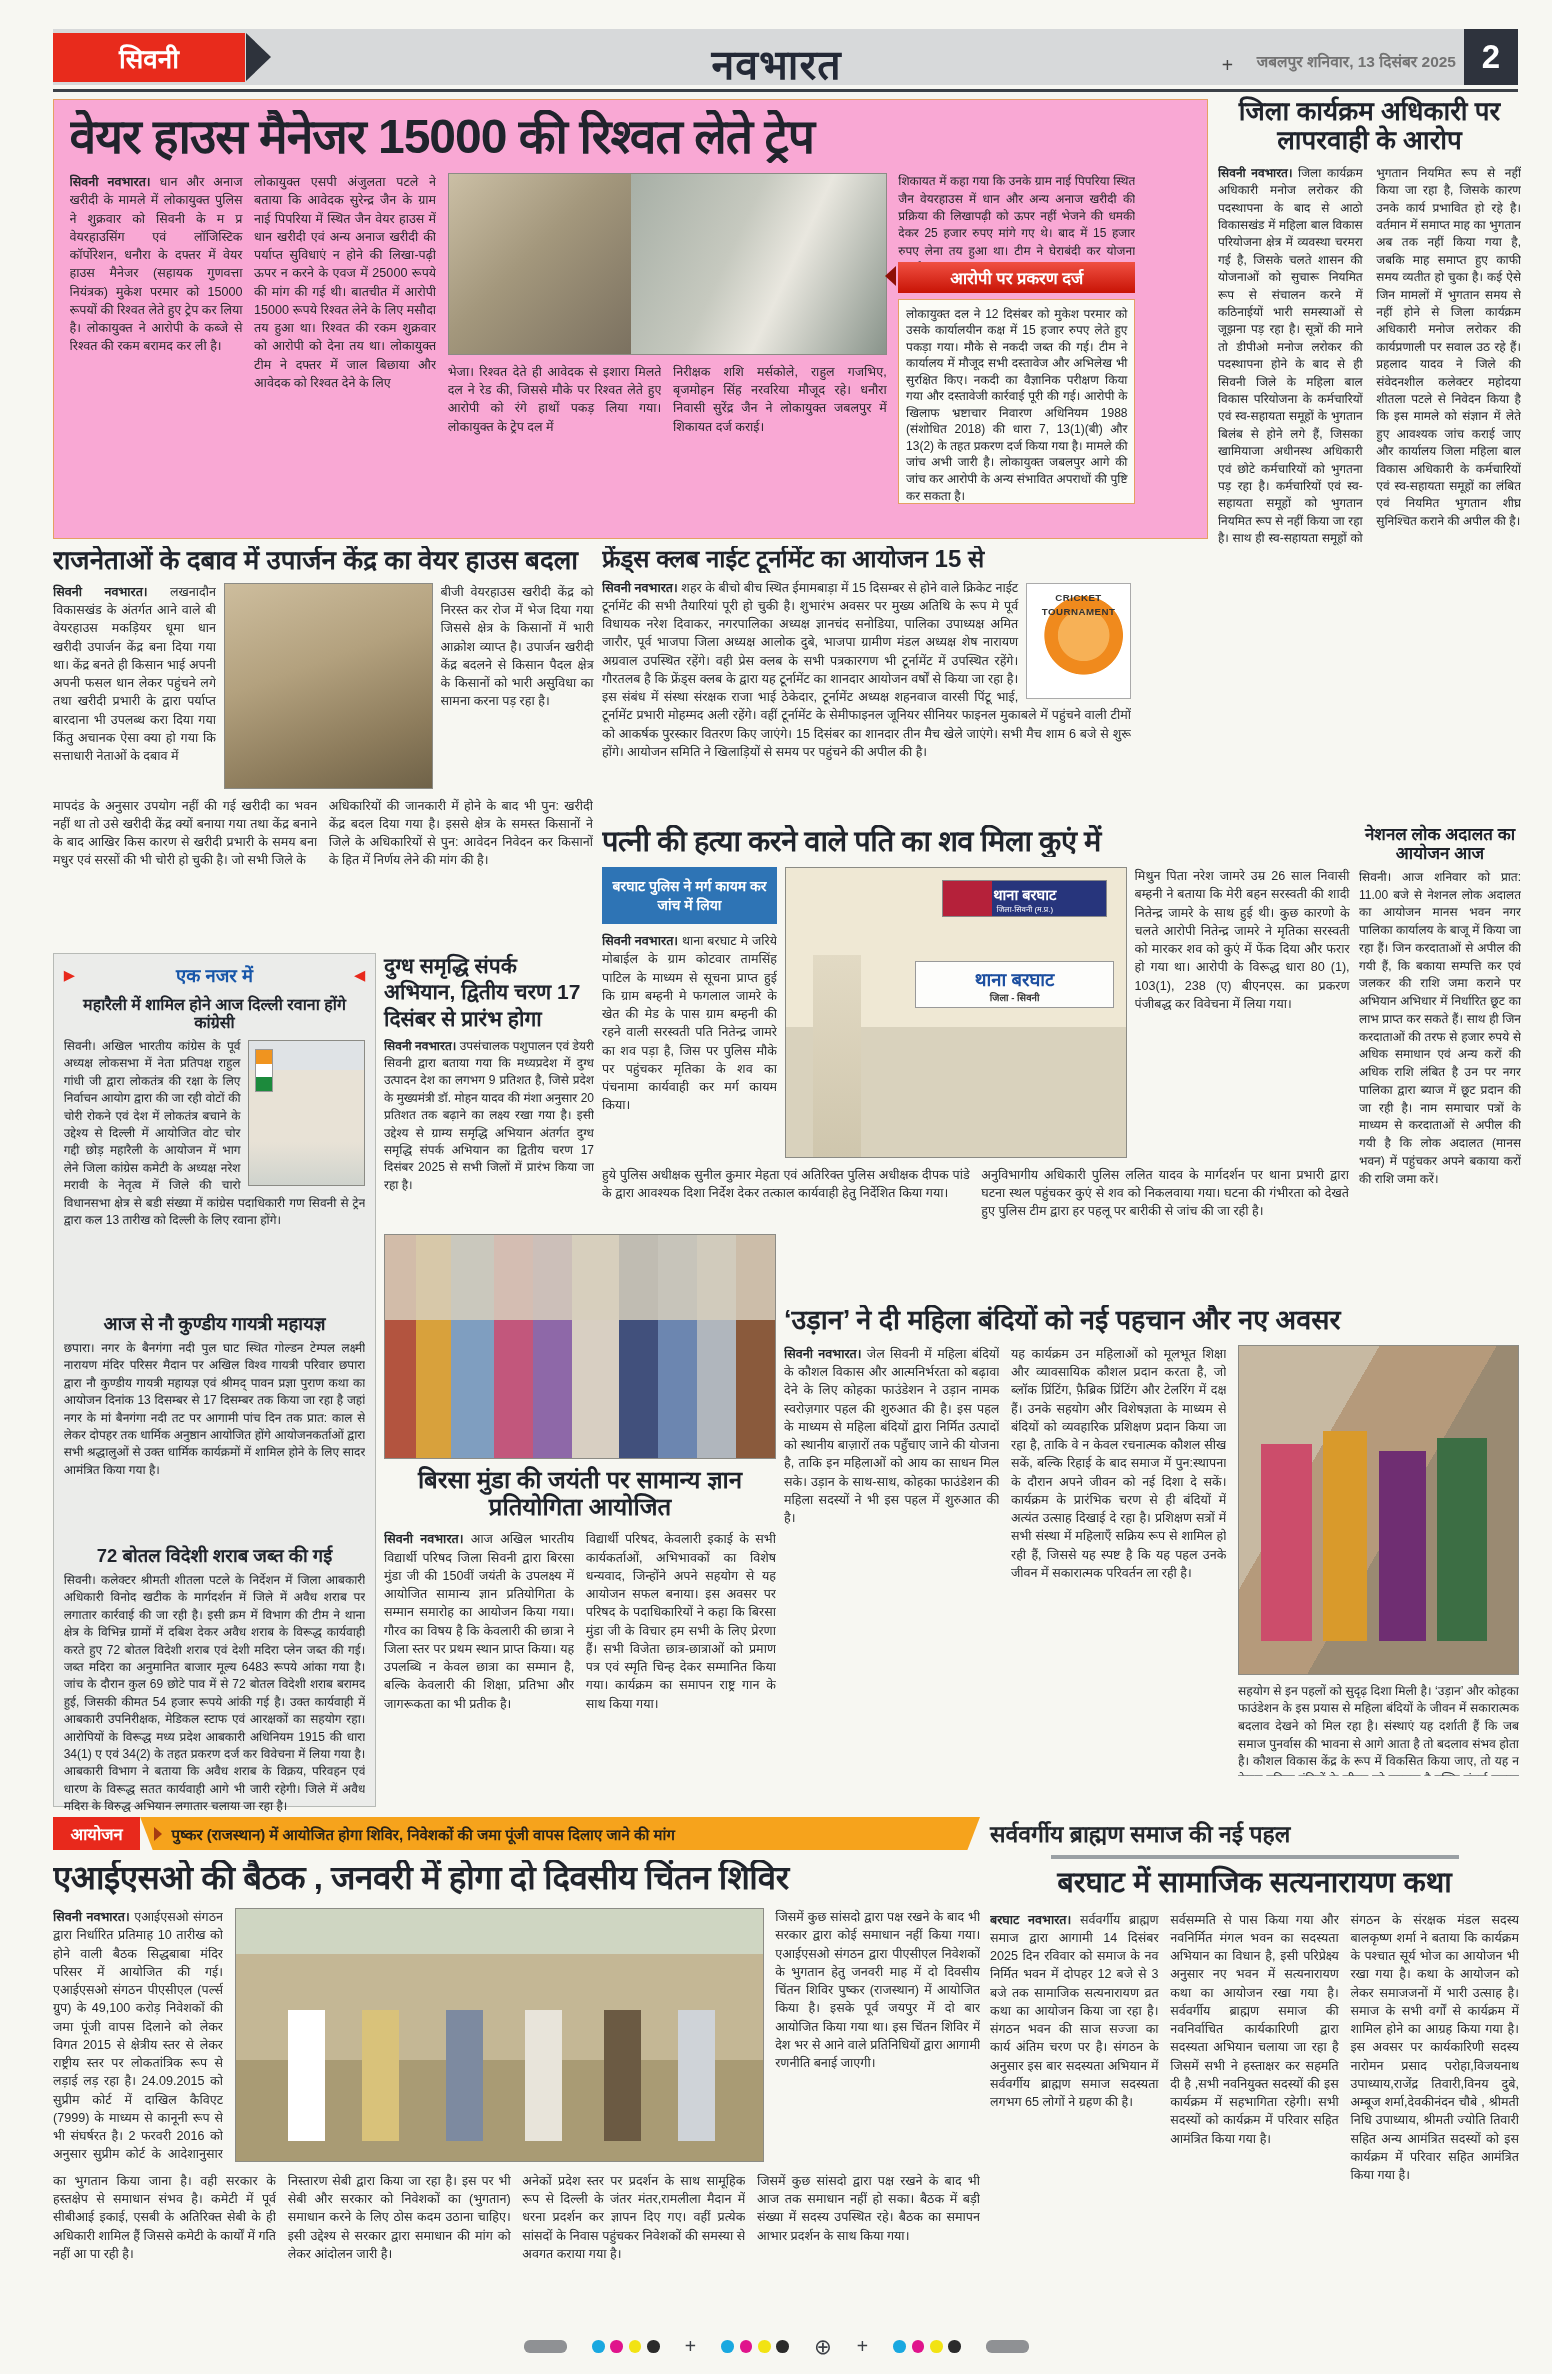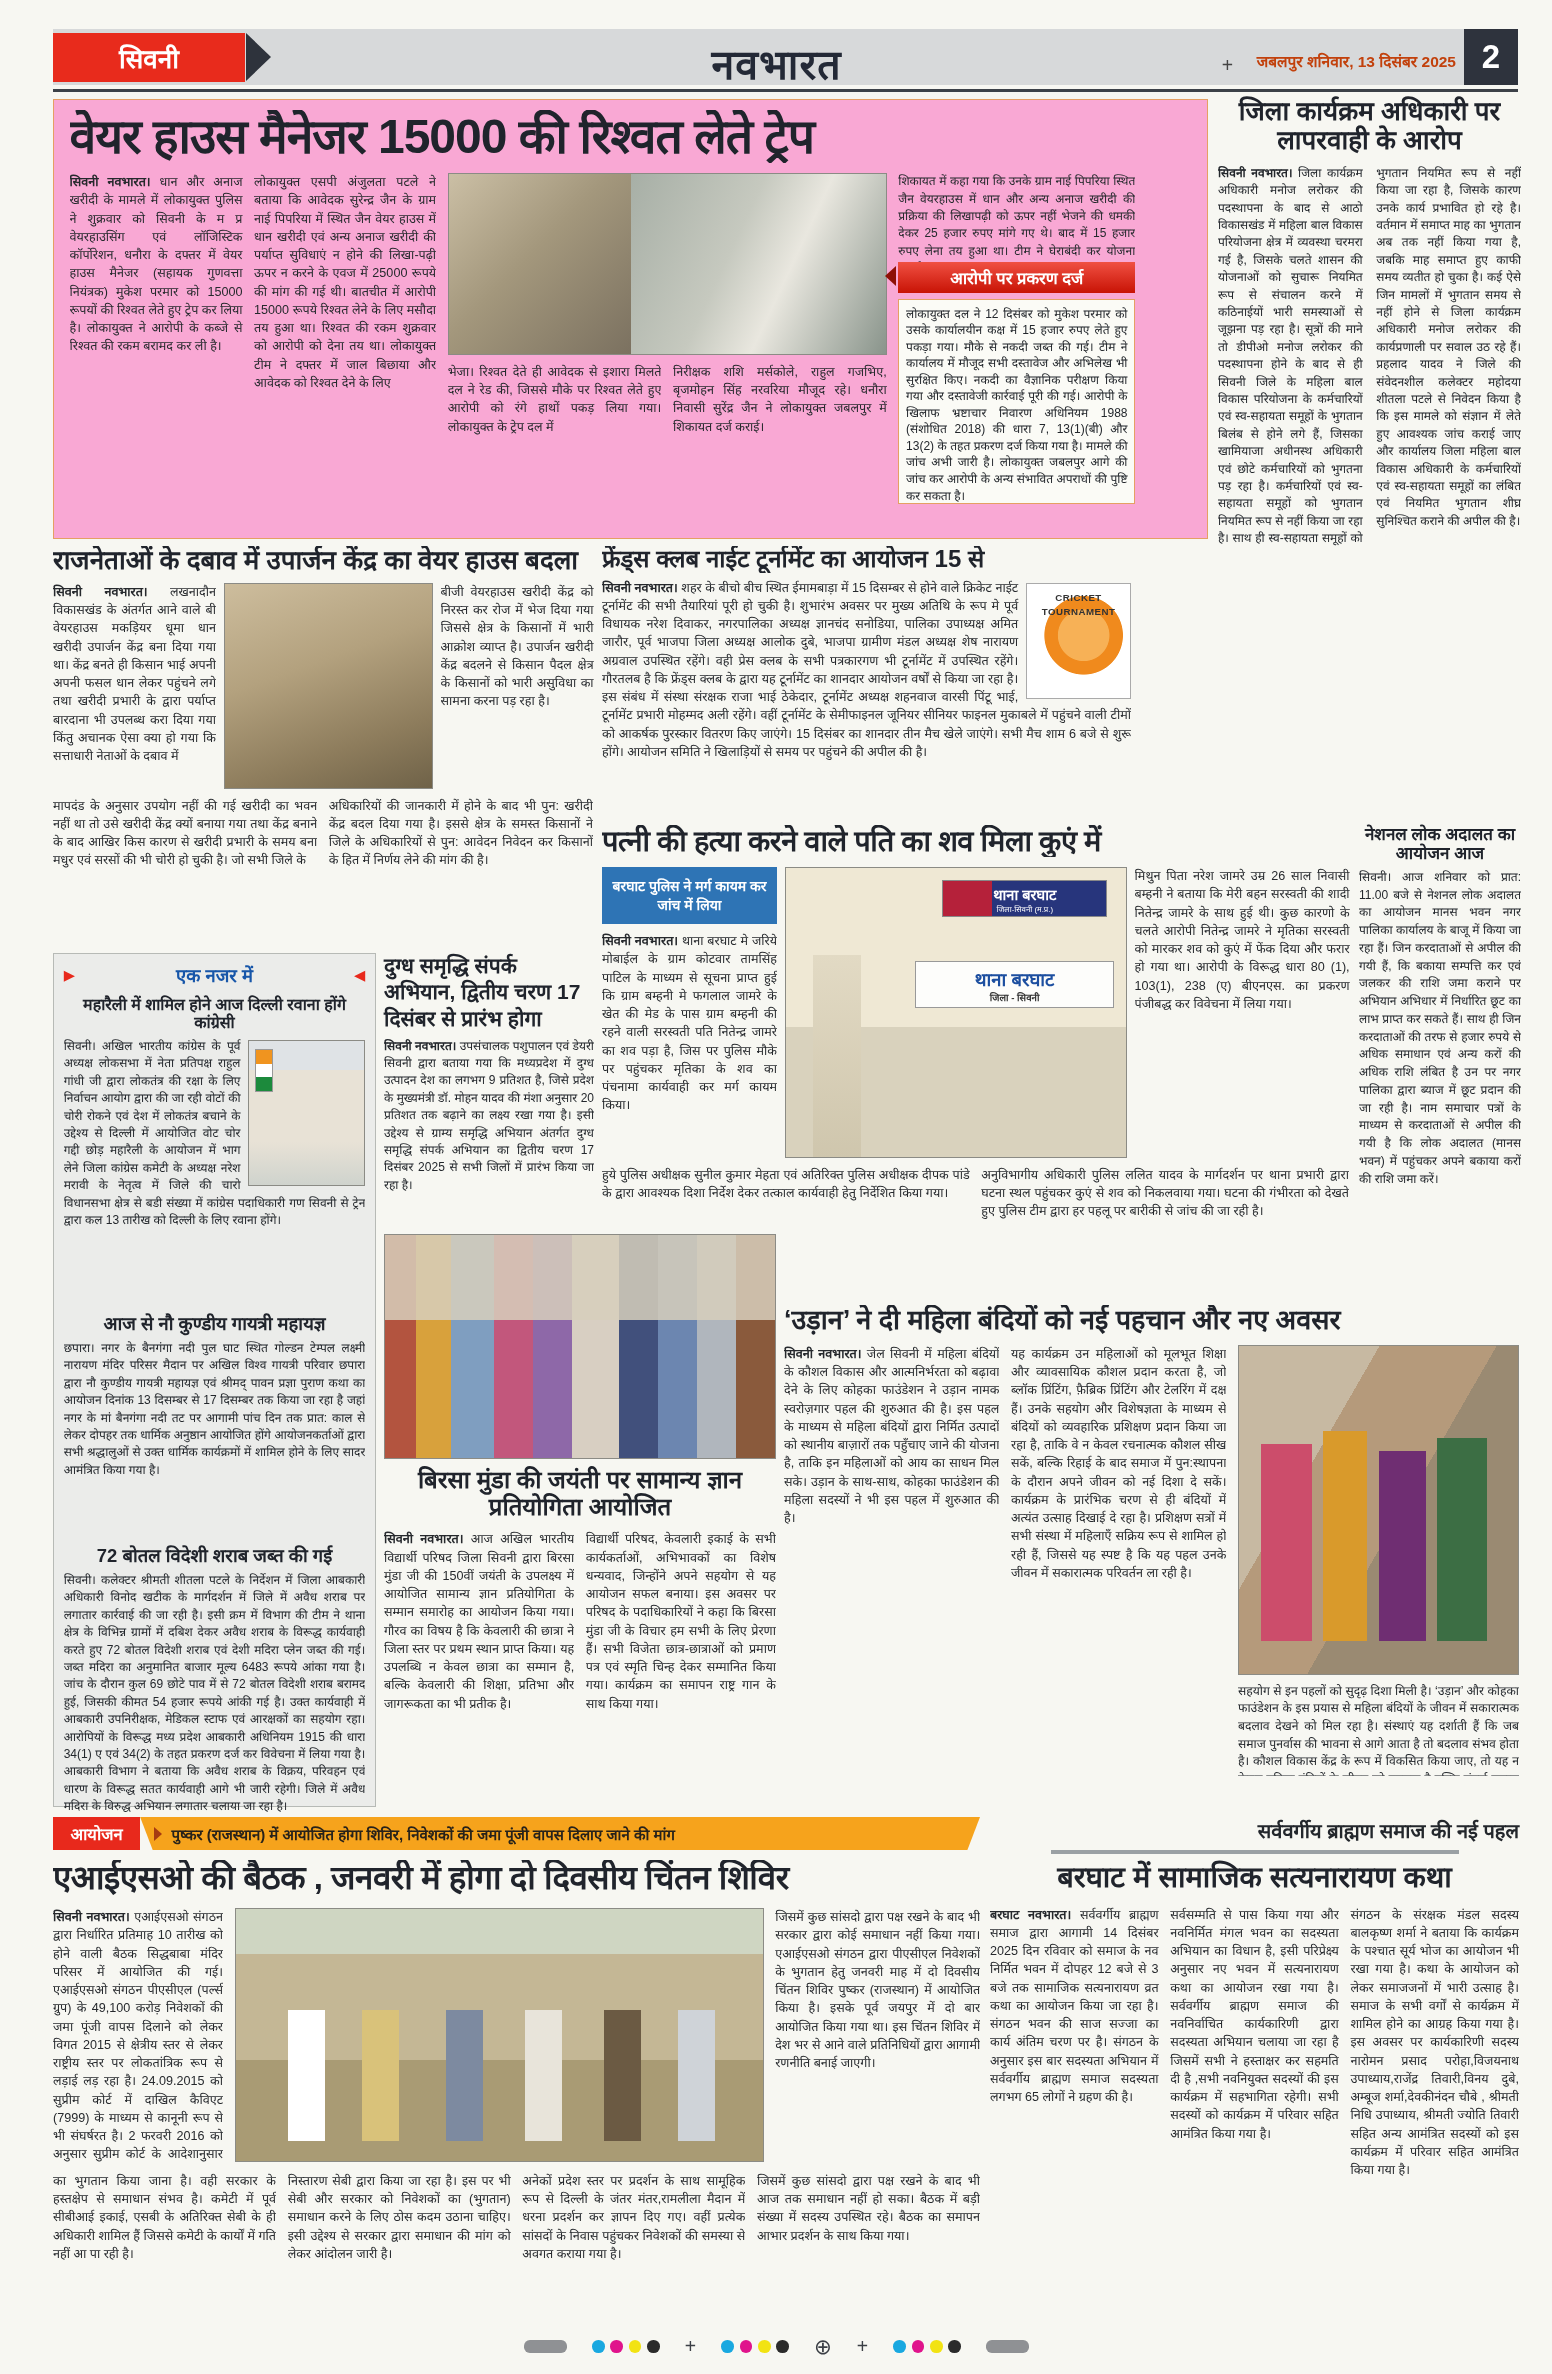--- a/index.html
+++ b/index.html
@@ -10,21 +10,21 @@
   .body-txt{font-size:12.6px;line-height:1.45;text-align:justify;color:#26292d;overflow:hidden;}
   .byline{font-weight:800;}
   .nowrap{white-space:nowrap;overflow:hidden;}
   
   #kicker{left:53px;top:33px;width:192px;height:49px;background:#e82b1c;color:#fff;
           display:flex;align-items:center;justify-content:center;font-size:26px;font-weight:800;}
   #kicker-arrow{left:246px;top:33px;width:0;height:0;border-top:24px solid transparent;
           border-bottom:24px solid transparent;border-left:25px solid #2e333c;}
   #header-bar{left:53px;top:29px;width:1465px;height:56px;background:#d7d9da;z-index:0;}
   #masthead{left:0;top:35px;width:1553px;text-align:center;font-size:41px;font-weight:800;color:#232936;letter-spacing:1px;}
-  #dateline{right:97px;top:50px;position:absolute;font-size:15.5px;font-weight:700;color:#c2410c;}
+  #dateline{right:97px;top:50px;position:absolute;font-size:15.5px;font-weight:700;color:#737373;}
   #hdr-cross{right:320px;top:54px;position:absolute;font-size:19.4px;color:#444;font-weight:400;}
   #pagenum{left:1464px;top:29px;width:54px;height:56px;background:#2e333d;color:#fff;
            display:flex;align-items:center;justify-content:center;font-size:33px;font-weight:700;}
   #header-rule{left:53px;top:89px;width:1465px;height:2.9px;background:#3c4148;}
   
   #main-box{left:53px;top:99px;width:1155px;height:440px;border:1.9px solid #e5a063;background:#f9a8d4;
             box-sizing:border-box;padding:9.7px 15.5px;}
   #main-hl{font-size:48px;letter-spacing:-1px;white-space:nowrap;overflow:hidden;}
   #main-grid{display:grid;grid-template-columns:173px 182px 439px 237px;gap:11.6px;margin-top:9.7px;height:320px;}
   .photo{border:1px solid #8b8b85;box-sizing:border-box;}
@@ -122,21 +122,21 @@
             color:#27221a;padding-left:13.6px;clip-path:polygon(0 0,100% 0,98.5% 100%,1.5% 100%);}
   #aiso-orange:before{content:"";border-top:7.8px solid transparent;border-bottom:7.8px solid transparent;
             border-left:8.7px solid #a63b12;margin-right:9.7px;}
   #aiso-hl{font-size:33px;margin-top:9.7px;letter-spacing:-0.5px;}
   #aiso-grid{display:grid;grid-template-columns:170px 529px 205px;gap:11.6px;margin-top:11.6px;height:254px;}
   #aiso-photo{background:linear-gradient(180deg,#cfd6c2 0 18%,#c4b795 18% 60%,#a99b74 60% 100%);position:relative;}
   #aiso-photo .p{position:absolute;bottom:8%;width:7%;height:52%;background:#fff;}
   #aiso-row2{display:grid;grid-template-columns:repeat(4,1fr);gap:11.6px;margin-top:9.7px;height:155px;}
   
   #katha{left:990px;top:1817px;width:529px;height:490px;}
-  #katha-small{font-size:20px;font-weight:800;text-align:right;}
+  #katha-small{font-size:23px;font-weight:800;text-align:left;}
   #katha-rule{width:408px;height:3.9px;background:#9aa0a4;margin:5.8px auto 7.8px auto;}
   #katha-hl{font-size:29px;text-align:center;}
   #katha-grid{display:grid;grid-template-columns:1fr 1fr 1fr;gap:11.6px;margin-top:11.6px;height:369px;}
   
   #press{left:0;top:2327px;width:1553px;height:39px;display:flex;align-items:center;gap:25px;
          justify-content:center;}
   .regbar{width:43px;height:12.6px;background:#8f9194;border-radius:5.8px;}
   .dots{display:flex;gap:5.8px;}
   .dot{width:12.6px;height:12.6px;border-radius:50%;}
   .c{background:#19a8e0;} .m{background:#e0148c;} .y{background:#f2e313;} .k{background:#2b2b2b;}

